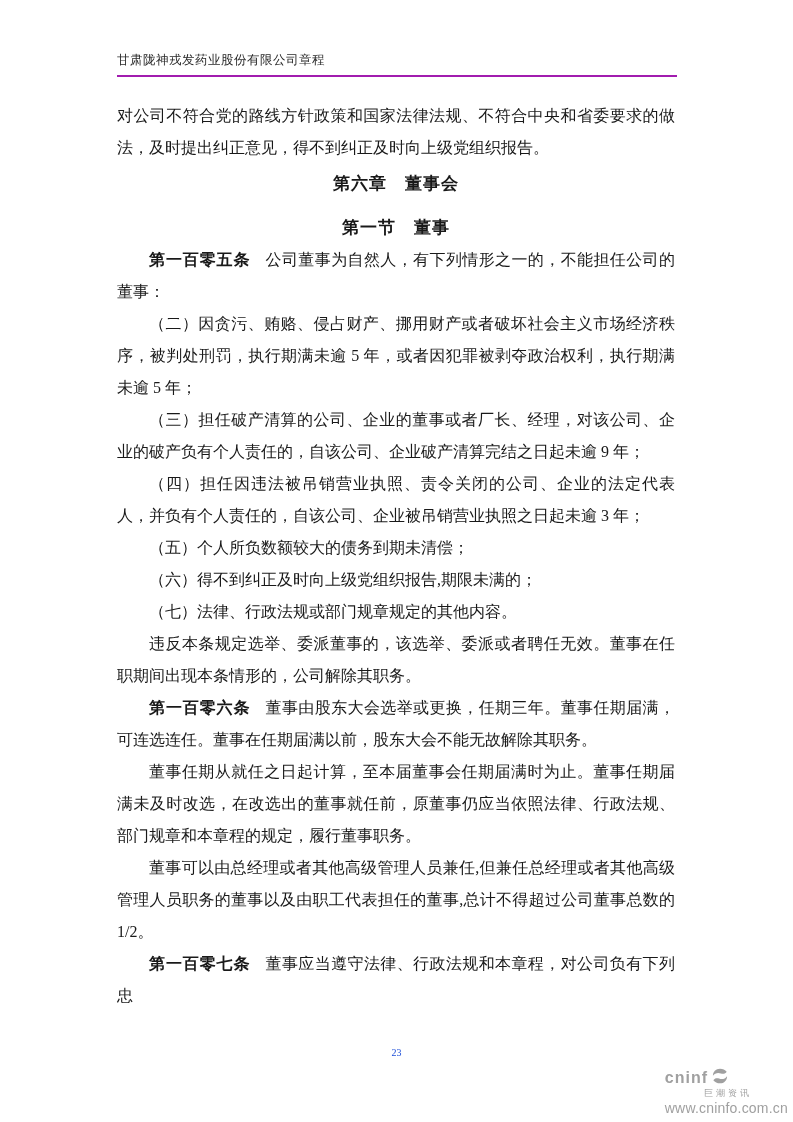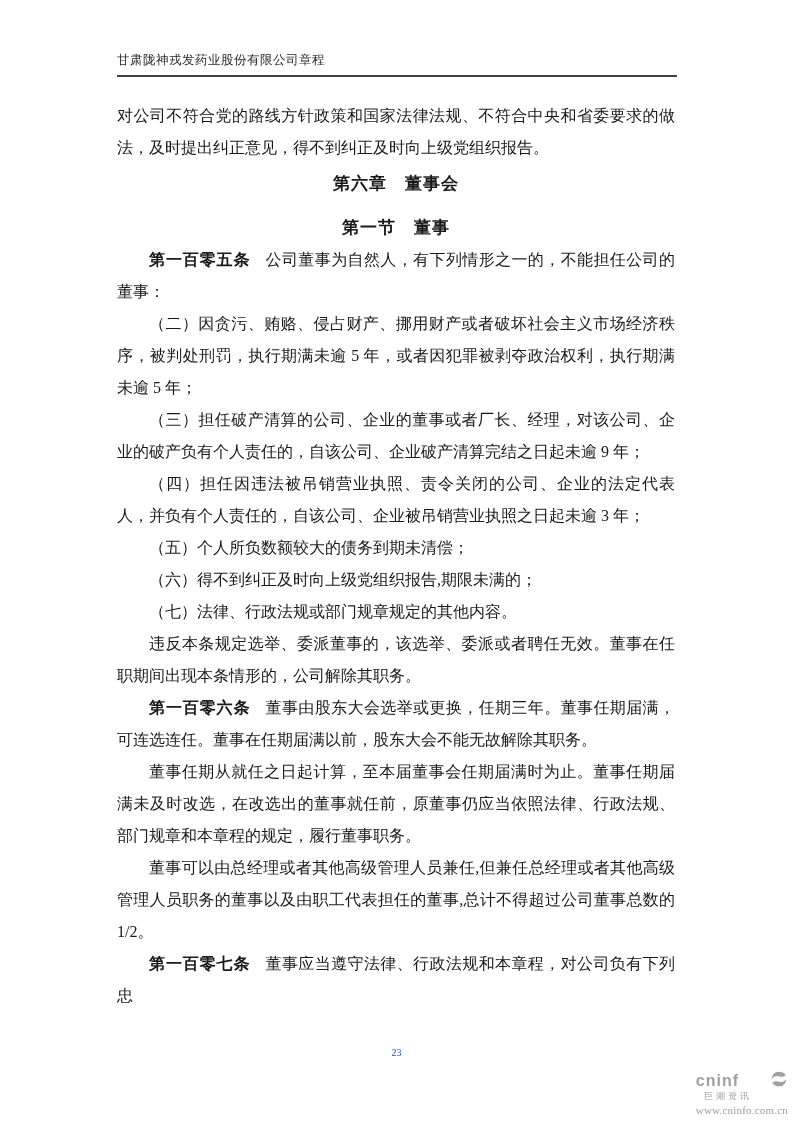--- a/index.html
+++ b/index.html
@@ -14,21 +14,21 @@
   }
   
   .header {
     position: absolute;
     left: 117px;
     right: 116px;
     top: 52px;
     font-size: 12.5px;
     letter-spacing: 0.5px;
     color: #2a2a2a;
-    border-bottom: 2px solid #404040;
+    border-bottom: 2px solid #a21caf;
     padding-bottom: 6px;
   }
   
   .content {
     position: absolute;
     left: 117px;
     top: 100px;
     width: 558px;
     font-size: 16px;
     line-height: 32px;
@@ -64,40 +64,39 @@
     right: 5px;
     bottom: 6px;
     text-align: right;
     color: #a0a0a0;
     font-family: "Liberation Sans", "DejaVu Sans", sans-serif;
     line-height: 1.1;
   }
   .cninfo-top {
     display: flex;
     align-items: center;
-    justify-content: space-between;
+    justify-content: flex-start;
     gap: 2px;
   }
   .cninfo-brand {
     font-weight: 700;
     font-size: 16px;
     letter-spacing: 1px;
   }
   .cninfo-swirl { display: inline-block; margin-left: 1px; }
   .cninfo-cn {
     font-size: 9px;
     letter-spacing: 3px;
     margin-top: 0px;
     margin-right: 36px;
   }
   .cninfo-url {
-    font-size: 11px;
+    font-size: 14px;
     margin-top: 2px;
     letter-spacing: 0.2px;
-    font-family: Liberation Serif, serif;
   }
 </style>
 </head>
 <body>
 
 <div class="page">
 
   <div class="header">
     <span>甘肃陇神戎发药业股份有限公司章程</span>
   </div>

